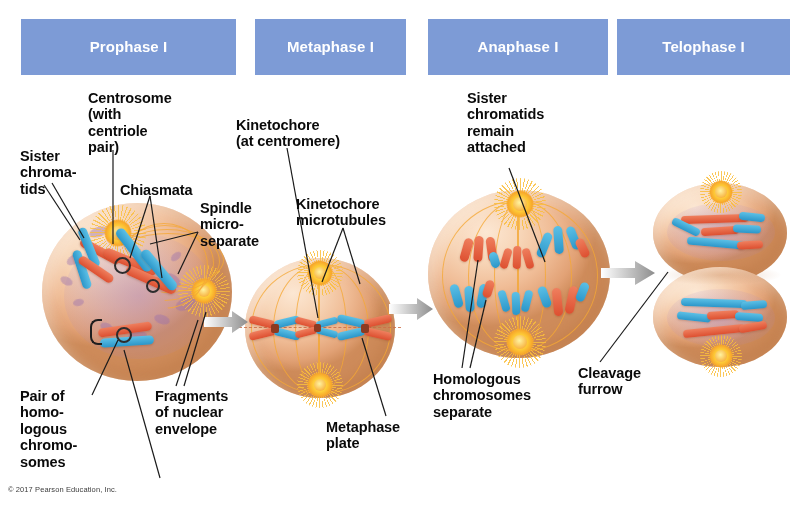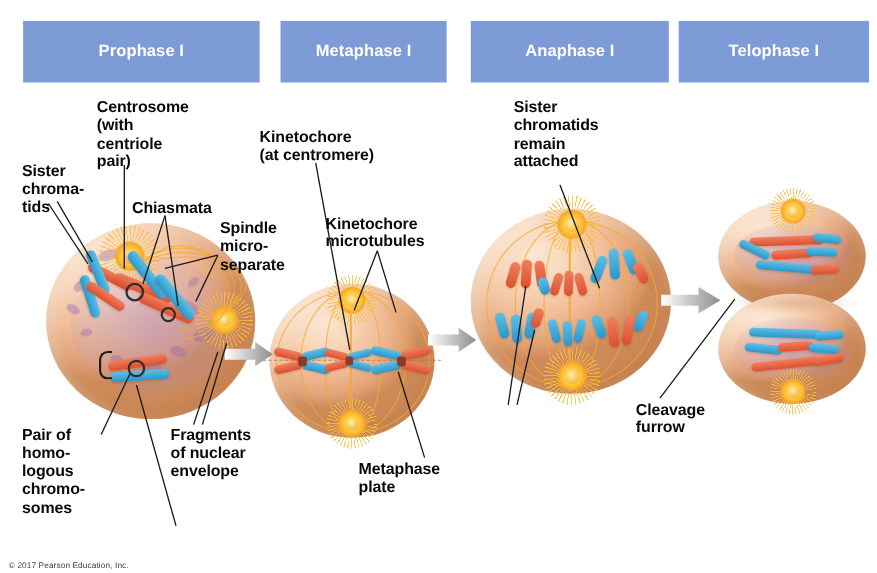--- a/index.html
+++ b/index.html
@@ -50,21 +50,21 @@
   .blue{background:linear-gradient(180deg,#5cc0e6,#2b96c9);}
   .chrom.sh{box-shadow:0 1px 2px rgba(120,50,20,.25);}
 
   
   .frag{position:absolute;border-radius:50%;
         background:rgba(150,110,175,.42);filter:blur(.4px);}
   .nucblob{position:absolute;border-radius:50%;
         background:radial-gradient(ellipse at 50% 50%,rgba(170,135,195,.50),rgba(170,135,195,.12) 70%,rgba(170,135,195,0) 100%);}
 
   .copyright{position:absolute;left:8px;top:485px;font-size:7.5px;
-             color:#3c3c3c;font-weight:normal;letter-spacing:.1px;margin-top:24px;}
+             color:#3c3c3c;font-weight:normal;letter-spacing:.1px;}
 </style>
 </head>
 <body>
 
 <div id="figure">
 
   <div class="phase-bar" style="left:21px;top:19px;width:215px;height:56px;">
     <span>Prophase I</span>
   </div>
 
@@ -353,19 +353,22 @@
 somes</div>
 
 
   <div class="lbl" style="left:155px;top:388px;width:100px;">Fragments
 of nuclear
 envelope</div>
 
   <div class="lbl center" style="left:326px;top:419px;width:102px;">Metaphase
 plate</div>
 
+  <div class="lbl" style="left:433px;top:371px;width:146px;">Homologous
+chromosomes
+separate</div>
 
   <div class="lbl" style="left:578px;top:365px;width:90px;">Cleavage
 furrow</div>
 
   <div class="copyright">© 2017 Pearson Education, Inc.</div>
 
 </div>
 
 </body></html>

